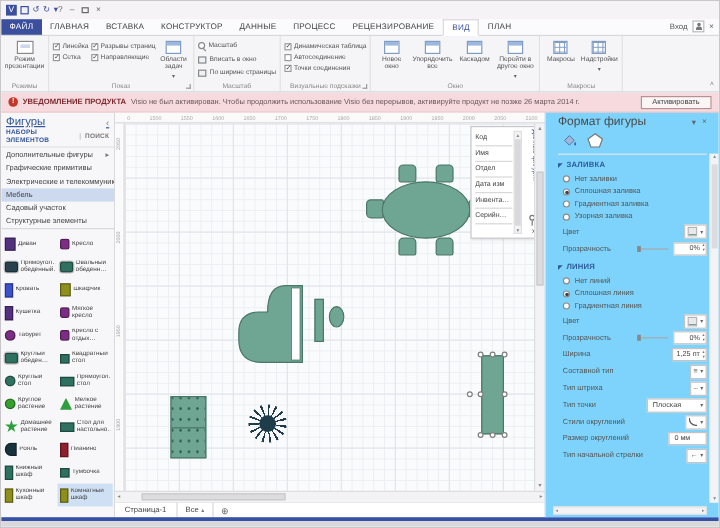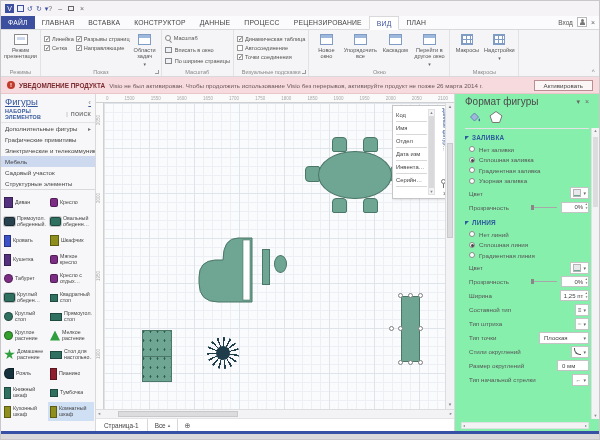--- a/index.html
+++ b/index.html
@@ -136,21 +136,21 @@
   .hscroll{height:9px;background:#f3f3f5;border-top:1px solid #dddddf;position:relative;flex:none;font-size:4.5px;color:#888;}
   .hthumb{position:absolute;top:1px;bottom:1px;left:22px;width:120px;background:#dcdcdf;border:1px solid #c9c9cc;}
   .harrl{position:absolute;left:2px;line-height:8px;}
   .harrr{position:absolute;right:2px;line-height:8px;}
   .pagetabs{height:13px;display:flex;align-items:center;background:#fff;border-top:1px solid #e3e3e5;font-size:6.4px;color:#444;flex:none;}
   .ptabitem{padding:0 8px;border-right:1px solid #d8d8da;height:100%;display:flex;align-items:center;}
   .pall{padding:0 7px;display:flex;gap:2px;align-items:center;border-right:1px solid #d8d8da;height:100%;}
   .addpage{padding:0 6px;color:#666;font-size:7.5px;}
 
   
-  .right{width:145px;background:#86efac;border-left:1px solid #d9d8da;flex:none;position:relative;overflow:hidden;padding:2px 10px 10px 10px;}
+  .right{width:145px;background:#7dd3fc;border-left:1px solid #d9d8da;flex:none;position:relative;overflow:hidden;padding:2px 10px 10px 10px;}
   .fphead{display:flex;align-items:center;}
   .fptitle{font-size:10px;color:#4a4a4a;}
   .fpctl{margin-left:auto;display:flex;gap:5px;font-size:7px;color:#666;}
   .ficons{display:flex;gap:8px;padding:3px 0 4px 2px;border-bottom:1px solid #e4e4e6;}
   .fsec{padding-top:5px;}
   .fsectitle{display:flex;align-items:center;gap:3px;font-size:6.4px;font-weight:bold;color:#2e5b9e;letter-spacing:.2px;padding-bottom:3px;}
   .tri{width:0;height:0;border-left:4px solid #2e5b9e;border-bottom:4px solid transparent;}
   .radio-row{display:flex;align-items:center;gap:4px;height:10.5px;padding-left:4px;}
   .radio{width:6px;height:6px;border:1px solid #8a8a8a;border-radius:50%;background:#fff;position:relative;flex:none;}
   .radio.on::after{content:"";position:absolute;left:1px;top:1px;width:3px;height:3px;border-radius:50%;background:#444;}

